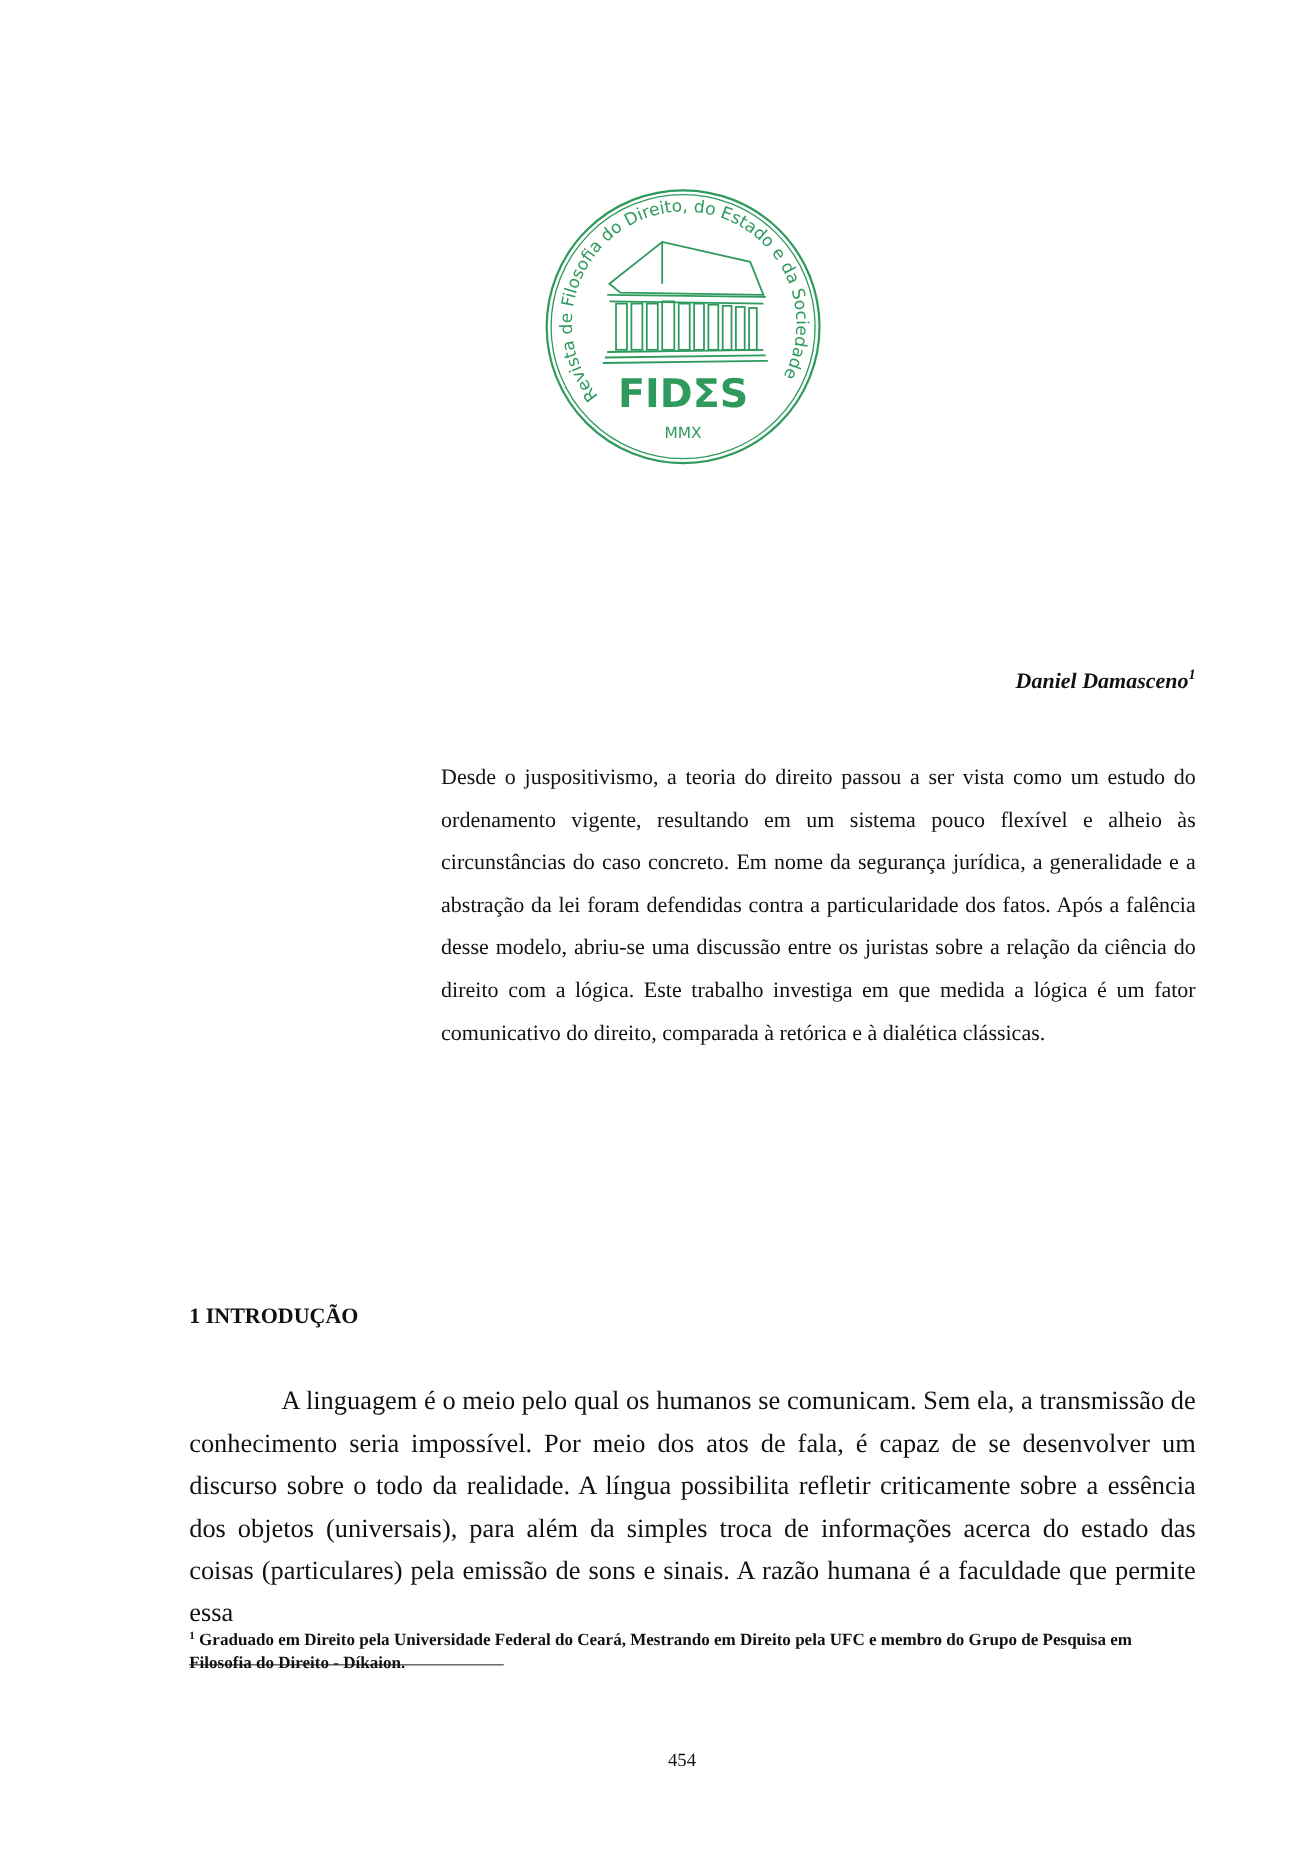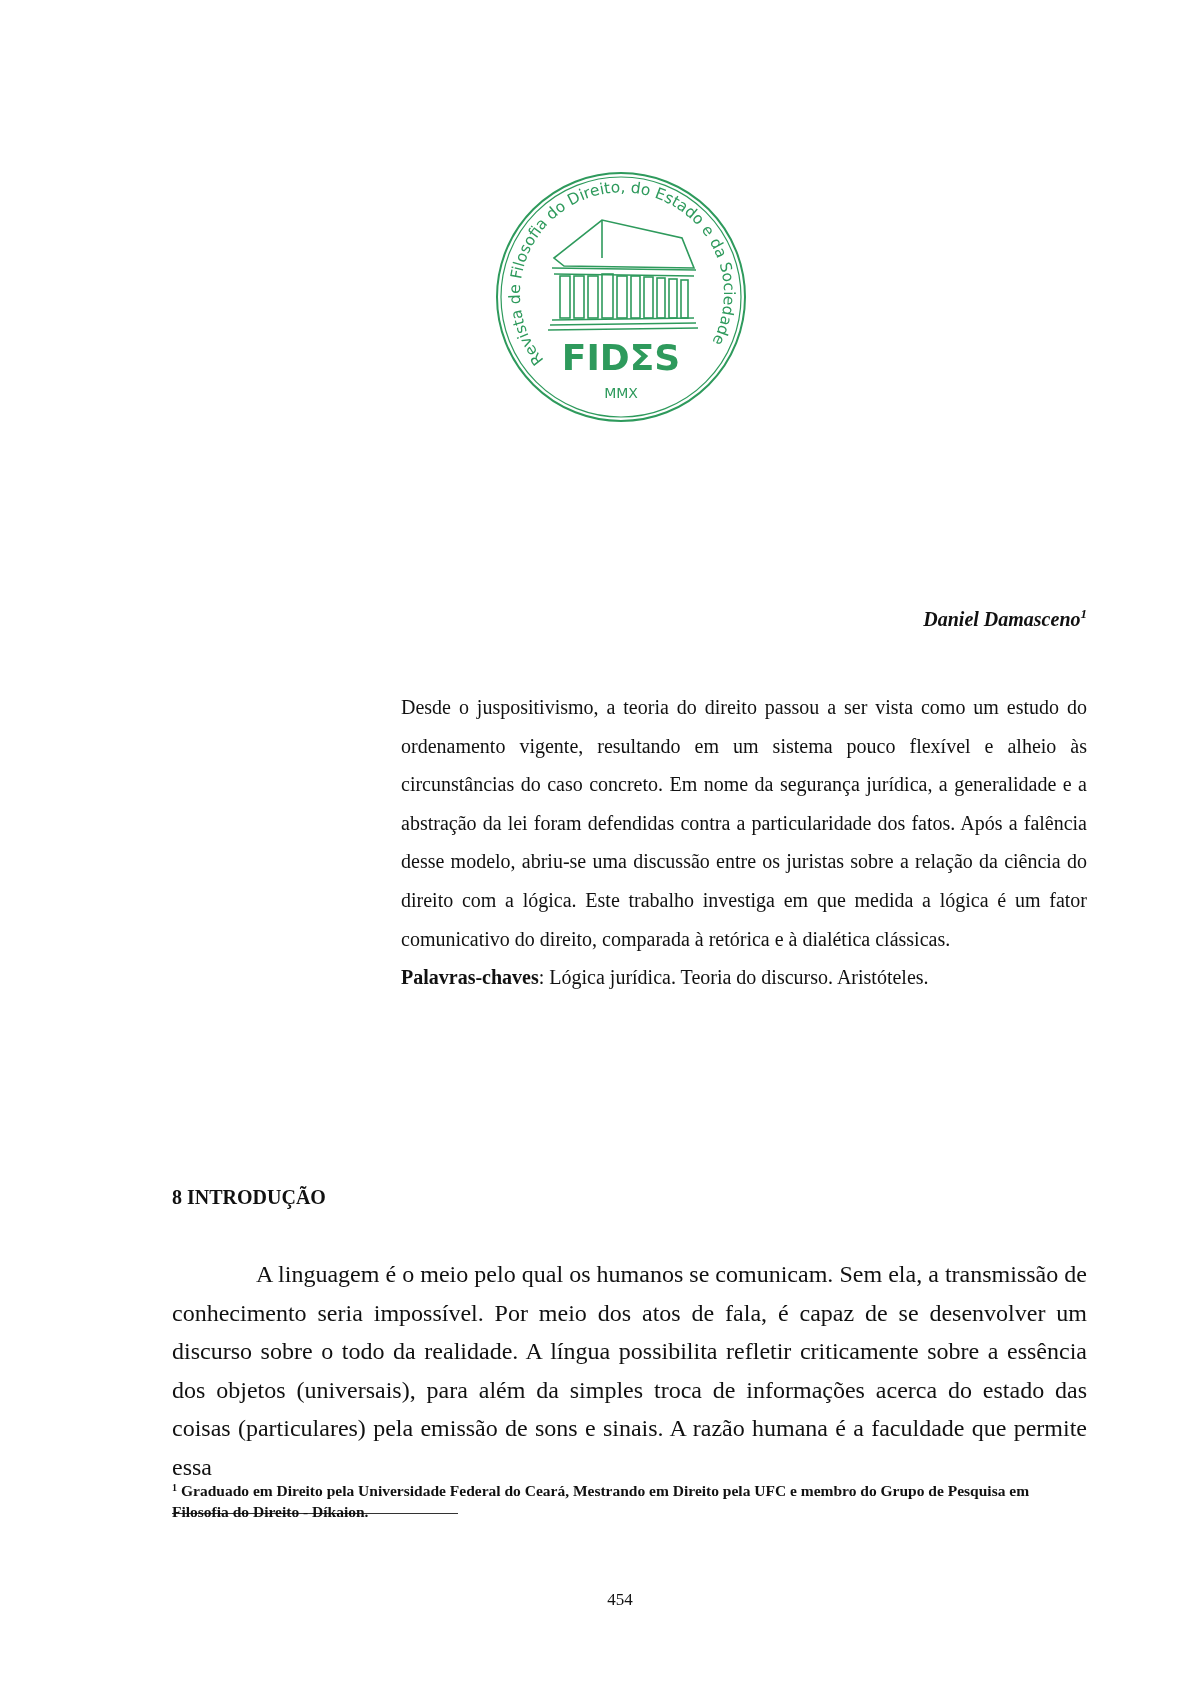--- a/index.html
+++ b/index.html
@@ -67,24 +67,23 @@
 
 <div class="abs title">
 </div>
 
 <div class="abs author">
   <span>Daniel Damasceno</span><sup>1</sup>
 </div>
 
 <div class="abs abstract">
   <div class="body">Desde o juspositivismo, a teoria do direito passou a ser vista como um estudo do ordenamento vigente, resultando em um sistema pouco flexível e alheio às circunstâncias do caso concreto. Em nome da segurança jurídica, a generalidade e a abstração da lei foram defendidas contra a particularidade dos fatos. Após a falência desse modelo, abriu-se uma discussão entre os juristas sobre a relação da ciência do direito com a lógica. Este trabalho investiga em que medida a lógica é um fator comunicativo do direito, comparada à retórica e à dialética clássicas.</div>
-  <div class="kw"><b>Palavras-chaves</b><span>: Lógica jurídica. Teoria do discurso. Aristóteles.</span></div>
 </div>
 
-<div class="abs sec">8 INTRODUÇÃO</div>
+<div class="abs sec">1 INTRODUÇÃO</div>
 <div class="abs intro">A linguagem é o meio pelo qual os humanos se comunicam. Sem ela, a transmissão de conhecimento seria impossível. Por meio dos atos de fala, é capaz de se desenvolver um discurso sobre o todo da realidade. A língua possibilita refletir criticamente sobre a essência dos objetos (universais), para além da simples troca de informações acerca do estado das coisas (particulares) pela emissão de sons e sinais. A razão humana é a faculdade que permite essa</div>
 
 <div class="abs fn-rule"></div>
 <div class="abs footnote">
   <sup>1</sup><span>Graduado em Direito pela Universidade Federal do Ceará, Mestrando em Direito pela UFC e membro do Grupo de Pesquisa em Filosofia do Direito - Díkaion.</span>
 </div>
 
 <div class="abs pagenum">454</div>
 
 </body></html>

